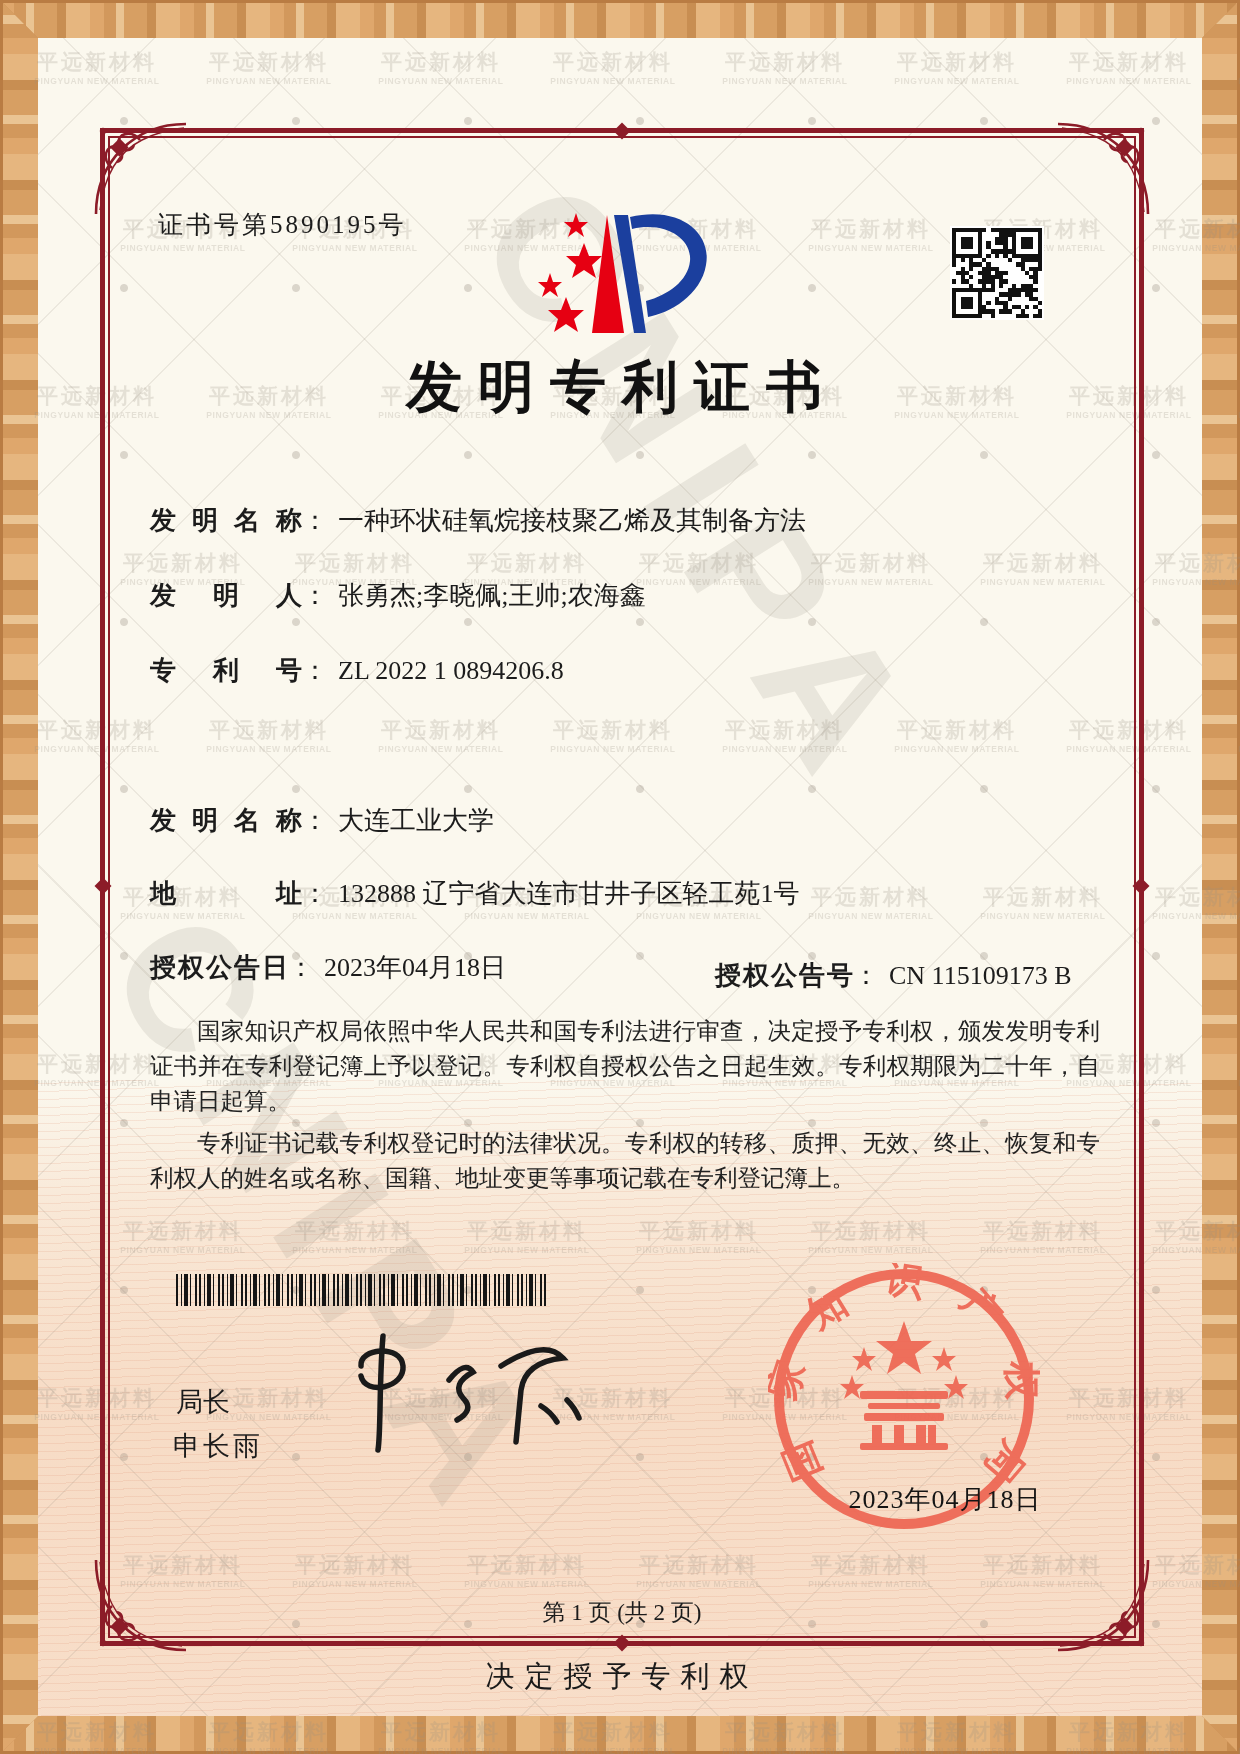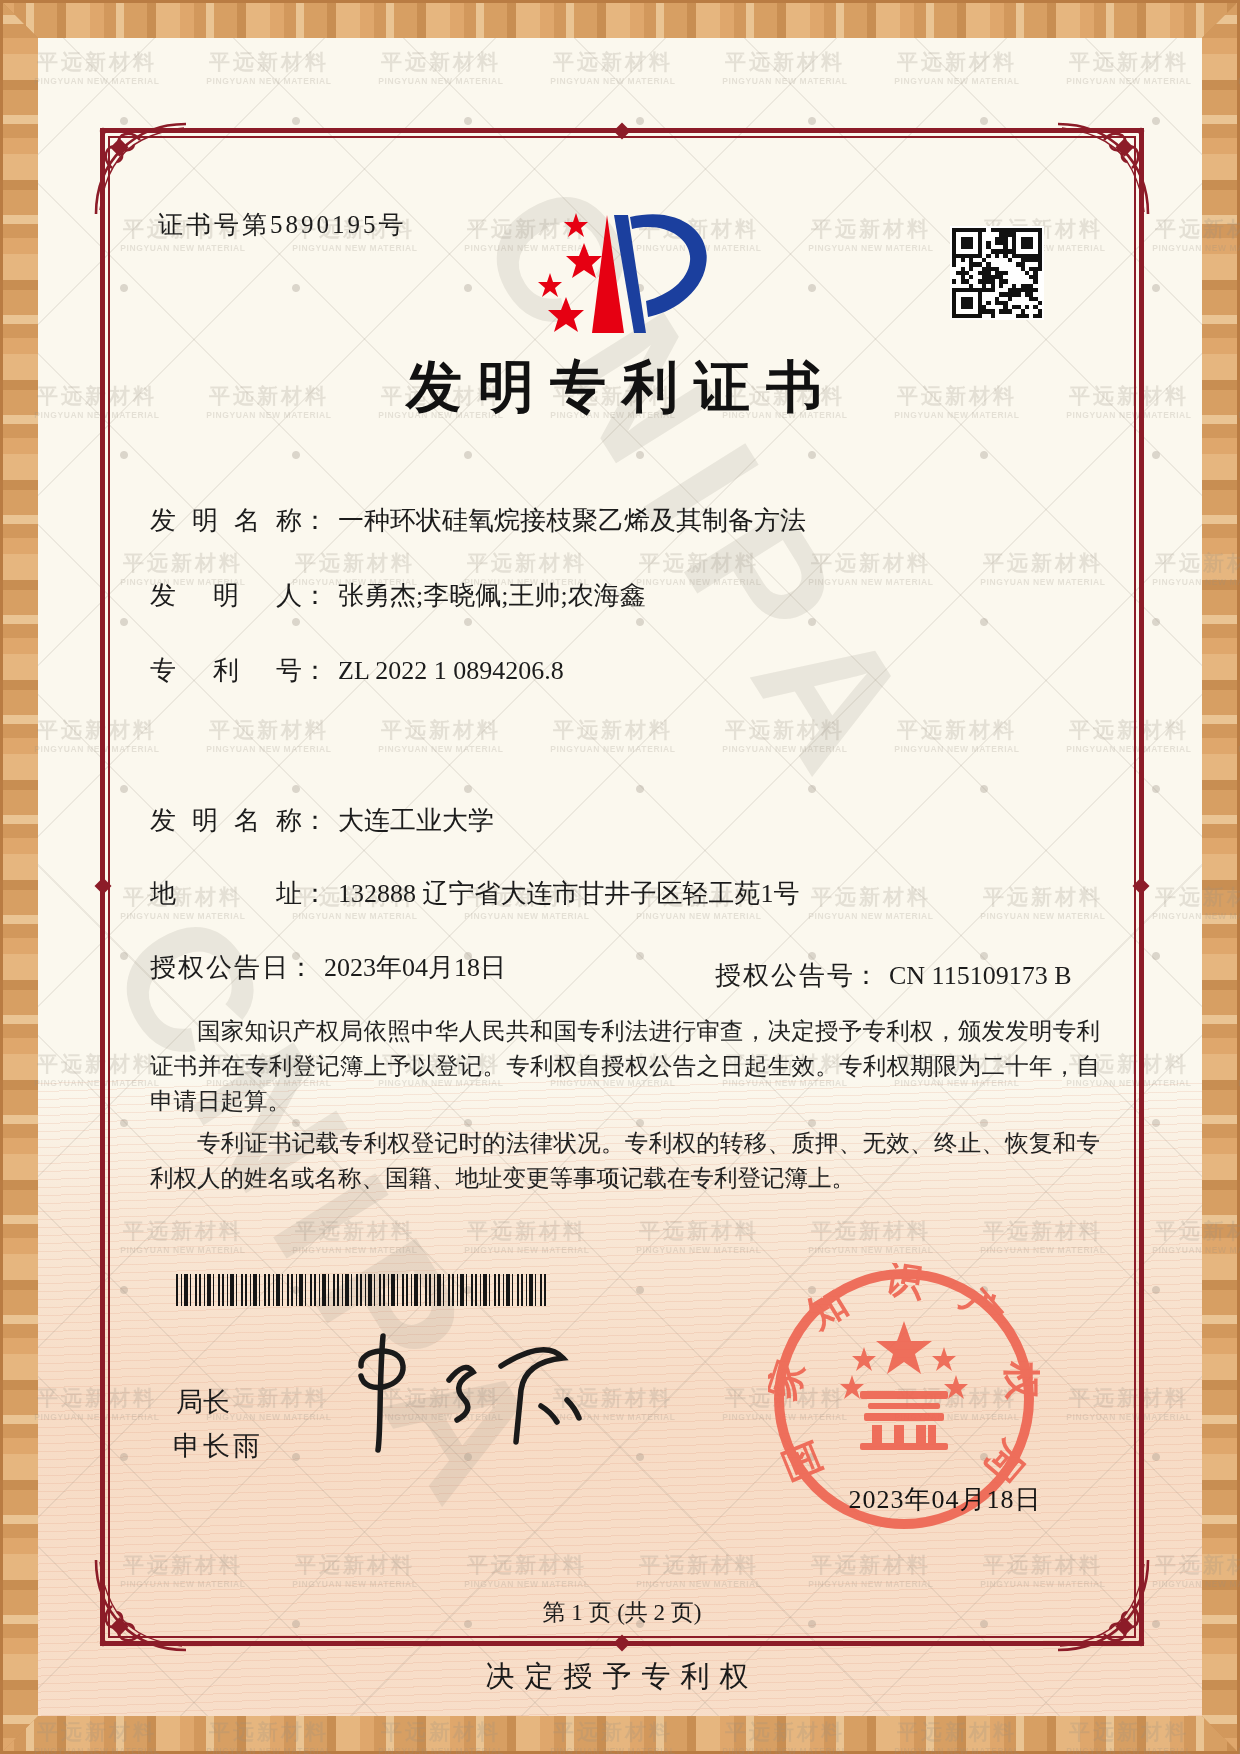--- a/index.html
+++ b/index.html
@@ -51,21 +51,21 @@
   
   .content{position:absolute;inset:0;color:#1c1c1c;}
   .cert-no{position:absolute;left:158px;top:208px;font-size:25px;letter-spacing:3px;}
   .logo{position:absolute;left:530px;top:203px;}
   .qr{position:absolute;left:950px;top:226px;width:94px;height:94px;background:#fff;
       display:grid;grid-template-columns:repeat(21,1fr);grid-template-rows:repeat(21,1fr);padding:2px;box-sizing:border-box;}
   .qr div{background:#111;}
   .title{position:absolute;left:100px;top:350px;width:1044px;text-align:center;
          font-size:56px;font-weight:bold;letter-spacing:16px;color:#111;}
   .frow{position:absolute;left:150px;font-size:26px;white-space:nowrap;}
-  .flabel{display:inline-block;width:152px;text-align:justify;text-align-last:justify;vertical-align:bottom;}
+  .flabel{display:inline-block;width:152px;text-align:justify;text-align-last:justify;vertical-align:bottom;font-weight:bold;}
   .fvalue{margin-left:10px;}
   .grant2{position:absolute;left:565px;top:8px;}
   .grant2 .flabel{width:138px;}
   .para{position:absolute;left:150px;width:950px;font-size:23.5px;line-height:35px;
         text-indent:2em;color:#222;text-align:justify;}
   .barcode{position:absolute;left:176px;top:1274px;width:372px;height:32px;
     background:repeating-linear-gradient(90deg,#151515 0 2px,#fff0 2px 5px,#151515 5px 6px,#fff0 6px 8px,#151515 8px 12px,#fff0 12px 14px,#151515 14px 15px,#fff0 15px 19px,#151515 19px 21px,#fff0 21px 23px);}
   .director-label{position:absolute;left:176px;top:1384px;font-size:27px;
     font-family:"Liberation Sans","DejaVu Sans",sans-serif;font-weight:500;}
   .director-name{position:absolute;left:173px;top:1428px;font-size:27px;

